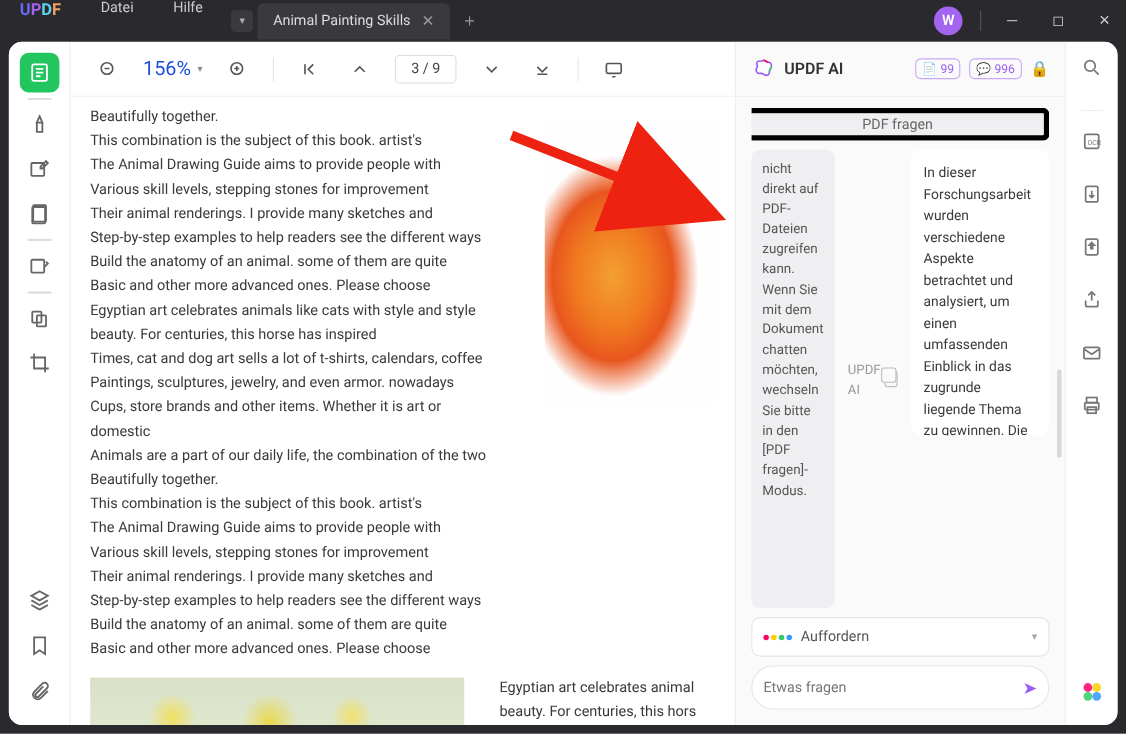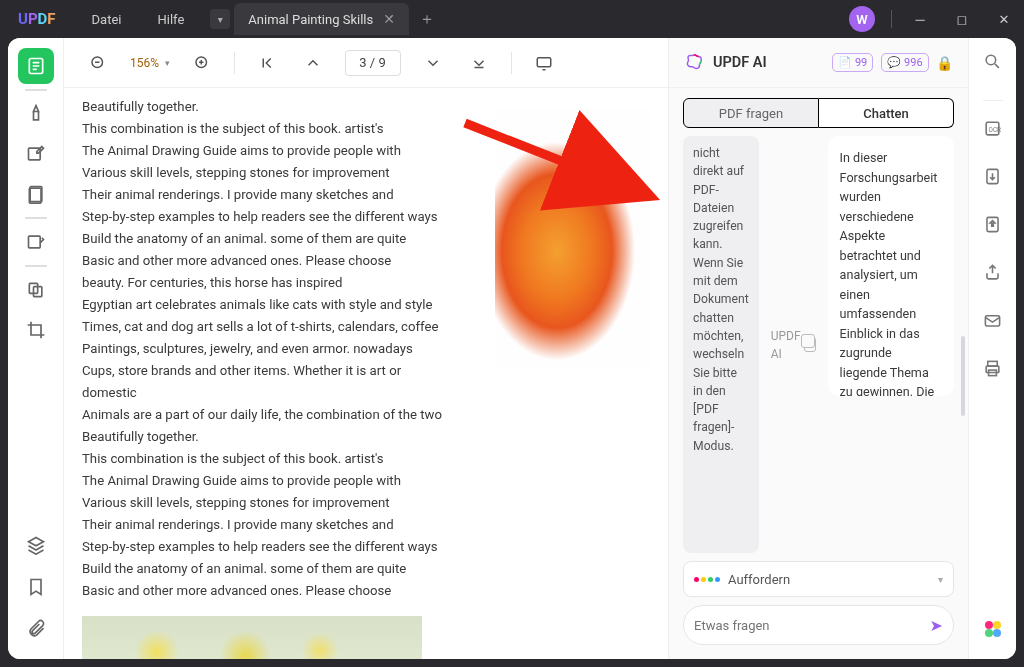--- a/index.html
+++ b/index.html
@@ -1,17 +1,17 @@
 <!DOCTYPE html>
 <html><head>
 <meta charset="utf-8">
 <style>
 *{margin:0;padding:0;box-sizing:border-box;font-family:-apple-system,BlinkMacSystemFont,"Segoe UI",Roboto,sans-serif}
 body{width:1024px;height:667px;background:#2a2a2e;overflow:hidden;position:relative}
-.titlebar{height:38px;background:#2a2a2e;display:flex;align-items:center;color:#ccc;font-size:13px}
+.titlebar{height:38px;background:#2a2a2e;display:flex;color:#ccc;font-size:13px}
 .logo{padding:0 18px;font-weight:700;font-size:15px}
 .logo span:nth-child(1){color:#6b67fa}.logo span:nth-child(2){color:#a364f0}.logo span:nth-child(3){color:#5cd3ef}.logo span:nth-child(4){color:#f0a05c}
 .menu-item{padding:0 18px;cursor:pointer}
 .tab-area{display:flex;align-items:center;margin-left:8px}
 .tab-dropdown{width:20px;height:20px;background:#3a3a3e;border-radius:4px;display:flex;align-items:center;justify-content:center;color:#aaa;font-size:10px;margin-right:4px}
 .tab{background:#3a3a3e;border-radius:6px 6px 0 0;padding:8px 14px;display:flex;align-items:center;gap:10px;font-size:13px;color:#ddd}
 .tab-close{color:#999;font-size:14px;cursor:pointer}
 .tab-add{margin-left:10px;color:#999;font-size:16px;cursor:pointer}
 .win-controls{margin-left:auto;display:flex;align-items:center;gap:2px}
 .avatar{width:26px;height:26px;background:#a364f0;border-radius:50%;display:flex;align-items:center;justify-content:center;color:#fff;font-weight:600;font-size:13px;margin-right:14px}
@@ -20,38 +20,38 @@
 .left-rail{width:56px;background:#fff;border-right:1px solid #eee;display:flex;flex-direction:column;align-items:center;padding-top:10px;gap:4px}
 .rail-sep{width:22px;height:2px;background:#ddd;border-radius:1px;margin:1px 0}
 .rail-btn{width:36px;height:36px;border-radius:8px;display:flex;align-items:center;justify-content:center;color:#666;cursor:pointer}
 .rail-btn.active{background:#22c55e;color:#fff}
 .rail-btn svg{width:20px;height:20px}
 .rail-bottom{margin-top:auto;margin-bottom:12px;display:flex;flex-direction:column;align-items:center;gap:6px}
 .main{flex:1;display:flex;flex-direction:column;min-width:0}
 .toolbar{height:50px;display:flex;align-items:center;padding:0 20px;gap:18px;border-bottom:1px solid #f0f0f0}
 .tb-btn{width:28px;height:28px;display:flex;align-items:center;justify-content:center;color:#555;cursor:pointer}
 .tb-btn svg{width:18px;height:18px}
-.zoom-val{font-size:12px;color:#a16207;display:flex;align-items:center;gap:4px}
+.zoom-val{font-size:18px;color:#1d4ed8;display:flex;align-items:center;gap:4px}
 .zoom-val::after{content:"▾";font-size:9px;color:#888;margin-left:2px}
 .tb-divider{width:1px;height:22px;background:#e5e5e5}
 .page-input{width:56px;height:26px;border:1px solid #ddd;border-radius:4px;text-align:center;font-size:13px;color:#444}
 .doc-area{flex:1;overflow:hidden;padding:8px 18px;position:relative}
 .doc-row{display:flex;gap:40px}
 .doc-text{flex:1;font-size:13.2px;line-height:22px;color:#3a3a3a}
 .doc-text p{margin:0}
 .doc-img{width:155px;height:260px;margin-top:12px;border-radius:2px;background:radial-gradient(ellipse 100px 140px at 40% 55%,#f4a030 0%,#f07820 35%,#e8561e 55%,rgba(232,86,30,0) 78%),radial-gradient(ellipse 65px 52px at 58% 28%,#f8c060 0%,rgba(248,192,96,0) 75%),#fefefe}
 .doc-img2{width:340px;height:72px;margin-top:14px;background:radial-gradient(circle 26px at 22% 50%,#f0e060 0%,rgba(240,224,96,0) 85%),radial-gradient(circle 30px at 48% 55%,#e8d850 0%,rgba(232,216,80,0) 85%),radial-gradient(circle 22px at 70% 48%,#f0e070 0%,rgba(240,224,112,0) 85%),linear-gradient(#d8e0c8,#e4ecd4)}
 .ai-panel{width:300px;border-left:1px solid #eee;display:flex;flex-direction:column;background:#fafafb}
 .ai-header{height:50px;display:flex;align-items:center;padding:0 14px;gap:8px;border-bottom:1px solid #f0f0f0}
 .ai-logo{width:22px;height:22px}
 .ai-title{font-weight:600;font-size:14.5px;color:#333;flex:1}
 .badge{border:1px solid #c9a8f5;border-radius:5px;padding:2px 5px;font-size:11px;color:#9b5ff0;display:flex;align-items:center;gap:3px}
 .lock-ico{color:#bbb;font-size:14px}
 .ai-tabs{display:flex;padding:10px 14px 8px;gap:0}
-.ai-tab{flex:1;height:30px;display:flex;align-items:center;justify-content:center;font-size:13px;color:#666;border:1px solid #000000;cursor:pointer;background:#efeff2}
+.ai-tab{flex:1;height:30px;display:flex;align-items:center;justify-content:center;font-size:13px;color:#666;border:5px solid #000000;cursor:pointer;background:#efeff2}
 .ai-tab:first-child{border-radius:6px 0 0 6px}
 .ai-tab:last-child{border-radius:0 6px 6px 0;border-left:none}
 .ai-tab.active{background:#fff;color:#333;font-weight:500}
 .ai-chat{flex:1;overflow:hidden;padding:0 14px;display:flex;gap:10px;font-size:12.8px;color:#444;line-height:1.5;position:relative}
 .sys-msg{background:#efeff2;border-radius:8px;padding:8px 10px;color:#555;font-size:12.2px}
 .user-msg{background:linear-gradient(100deg,#9b5ff0,#b074f5);color:#fff;border-radius:10px;padding:10px 12px;font-size:13px}
 .ai-label-row{display:flex;justify-content:space-between;align-items:center;color:#999;font-size:12px;padding:2px 2px}
 .ai-reply{background:#fff;border-radius:10px;padding:12px;color:#3a3a3a;font-size:12.6px;line-height:1.55;max-height:260px;overflow:hidden}
 .ai-reply p+p{margin-top:10px}
 .ai-footer{padding:8px 14px 14px;display:flex;flex-direction:column;gap:8px}
@@ -212,56 +212,59 @@
       <div class="doc-row">
         <div class="doc-text" id="doc-lines">
             <p>Beautifully together.</p>
             <p>This combination is the subject of this book. artist's</p>
             <p>The Animal Drawing Guide aims to provide people with</p>
             <p>Various skill levels, stepping stones for improvement</p>
             <p>Their animal renderings. I provide many sketches and</p>
             <p>Step-by-step examples to help readers see the different ways</p>
             <p>Build the anatomy of an animal. some of them are quite</p>
             <p>Basic and other more advanced ones. Please choose</p>
+            <p>Egyptian art celebrates animals like cats with style and style</p>
             <p>beauty. For centuries, this horse has inspired</p>
-            <p>Egyptian art celebrates animals like cats with style and style</p>
             <p>Times, cat and dog art sells a lot of t-shirts, calendars, coffee</p>
             <p>Paintings, sculptures, jewelry, and even armor. nowadays</p>
             <p>Cups, store brands and other items. Whether it is art or domestic</p>
             <p>Animals are a part of our daily life, the combination of the two</p>
             <p>Beautifully together.</p>
             <p>This combination is the subject of this book. artist's</p>
             <p>The Animal Drawing Guide aims to provide people with</p>
             <p>Various skill levels, stepping stones for improvement</p>
             <p>Their animal renderings. I provide many sketches and</p>
             <p>Step-by-step examples to help readers see the different ways</p>
             <p>Build the anatomy of an animal. some of them are quite</p>
             <p>Basic and other more advanced ones. Please choose</p>
           </div>
         <div class="doc-img"></div>
       </div>
       <div class="doc-img2"></div>
+      <div style="position:absolute;left:390px;bottom:0;font-size:13.2px;line-height:22px;color:#3a3a3a" id="doc-col2">
+          <p>Egyptian art celebrates animal</p>
+          <p>beauty. For centuries, this hors</p>
+        </div>
     </div>
   </div>
 
   <div class="ai-panel">
     <div class="ai-header">
       <svg class="ai-logo" viewBox="0 0 24 24">
           <path d="M12 3c2 0 3 2 5 2s3 2 3 4-2 3-2 5 0 4-3 4-3-2-5-2-4 1-5-2 1-3 1-5-2-4 1-5 3 1 5-1z" fill="none" stroke="#9b5ff0" stroke-width="1.6"></path>
           <path d="M12 3c2 0 3 2 5 2" stroke="#f06" stroke-width="1.6" fill="none"></path>
           <path d="M20 9c0 2-2 3-2 5" stroke="#3c6" stroke-width="1.6" fill="none"></path>
         </svg>
       <div class="ai-title">UPDF AI</div>
       <div class="badge">📄<span>99</span></div>
       <div class="badge">💬<span>996</span></div>
       <span class="lock-ico">🔒</span>
     </div>
     <div class="ai-tabs">
       <div class="ai-tab">PDF fragen</div>
-      <div class="ai-tab active">Chatten</div>
     </div>
     <div class="ai-chat">
       <div class="sys-msg">nicht direkt auf PDF-Dateien zugreifen kann. Wenn Sie mit dem Dokument chatten möchten, wechseln Sie bitte in den [PDF fragen]-Modus.</div>
       <div class="ai-label-row">
         <span>UPDF AI</span>
         <span class="copy-ico"></span>
       </div>
       <div class="ai-reply">
         <p>In dieser Forschungsarbeit wurden verschiedene Aspekte betrachtet und analysiert, um einen umfassenden Einblick in das zugrunde liegende Thema zu gewinnen. Die vorliegenden Ergebnisse liefern wichtige Erkenntnisse und tragen zu einem tieferen Verständnis bei. Es wurde festgestellt, dass [Hauptergebnis der Forschungsarbeit].</p>
         <p>Diese Ergebnisse haben weitreichende Implikationen für [relevantes Fachgebiet] und können zur Verbesserung von [relevanter Praxis oder Technologie] beitragen. Darüber hinaus weisen die gewonnenen Erkenntnisse auf potenzielle zukünftige Forschungsrichtungen</p>

